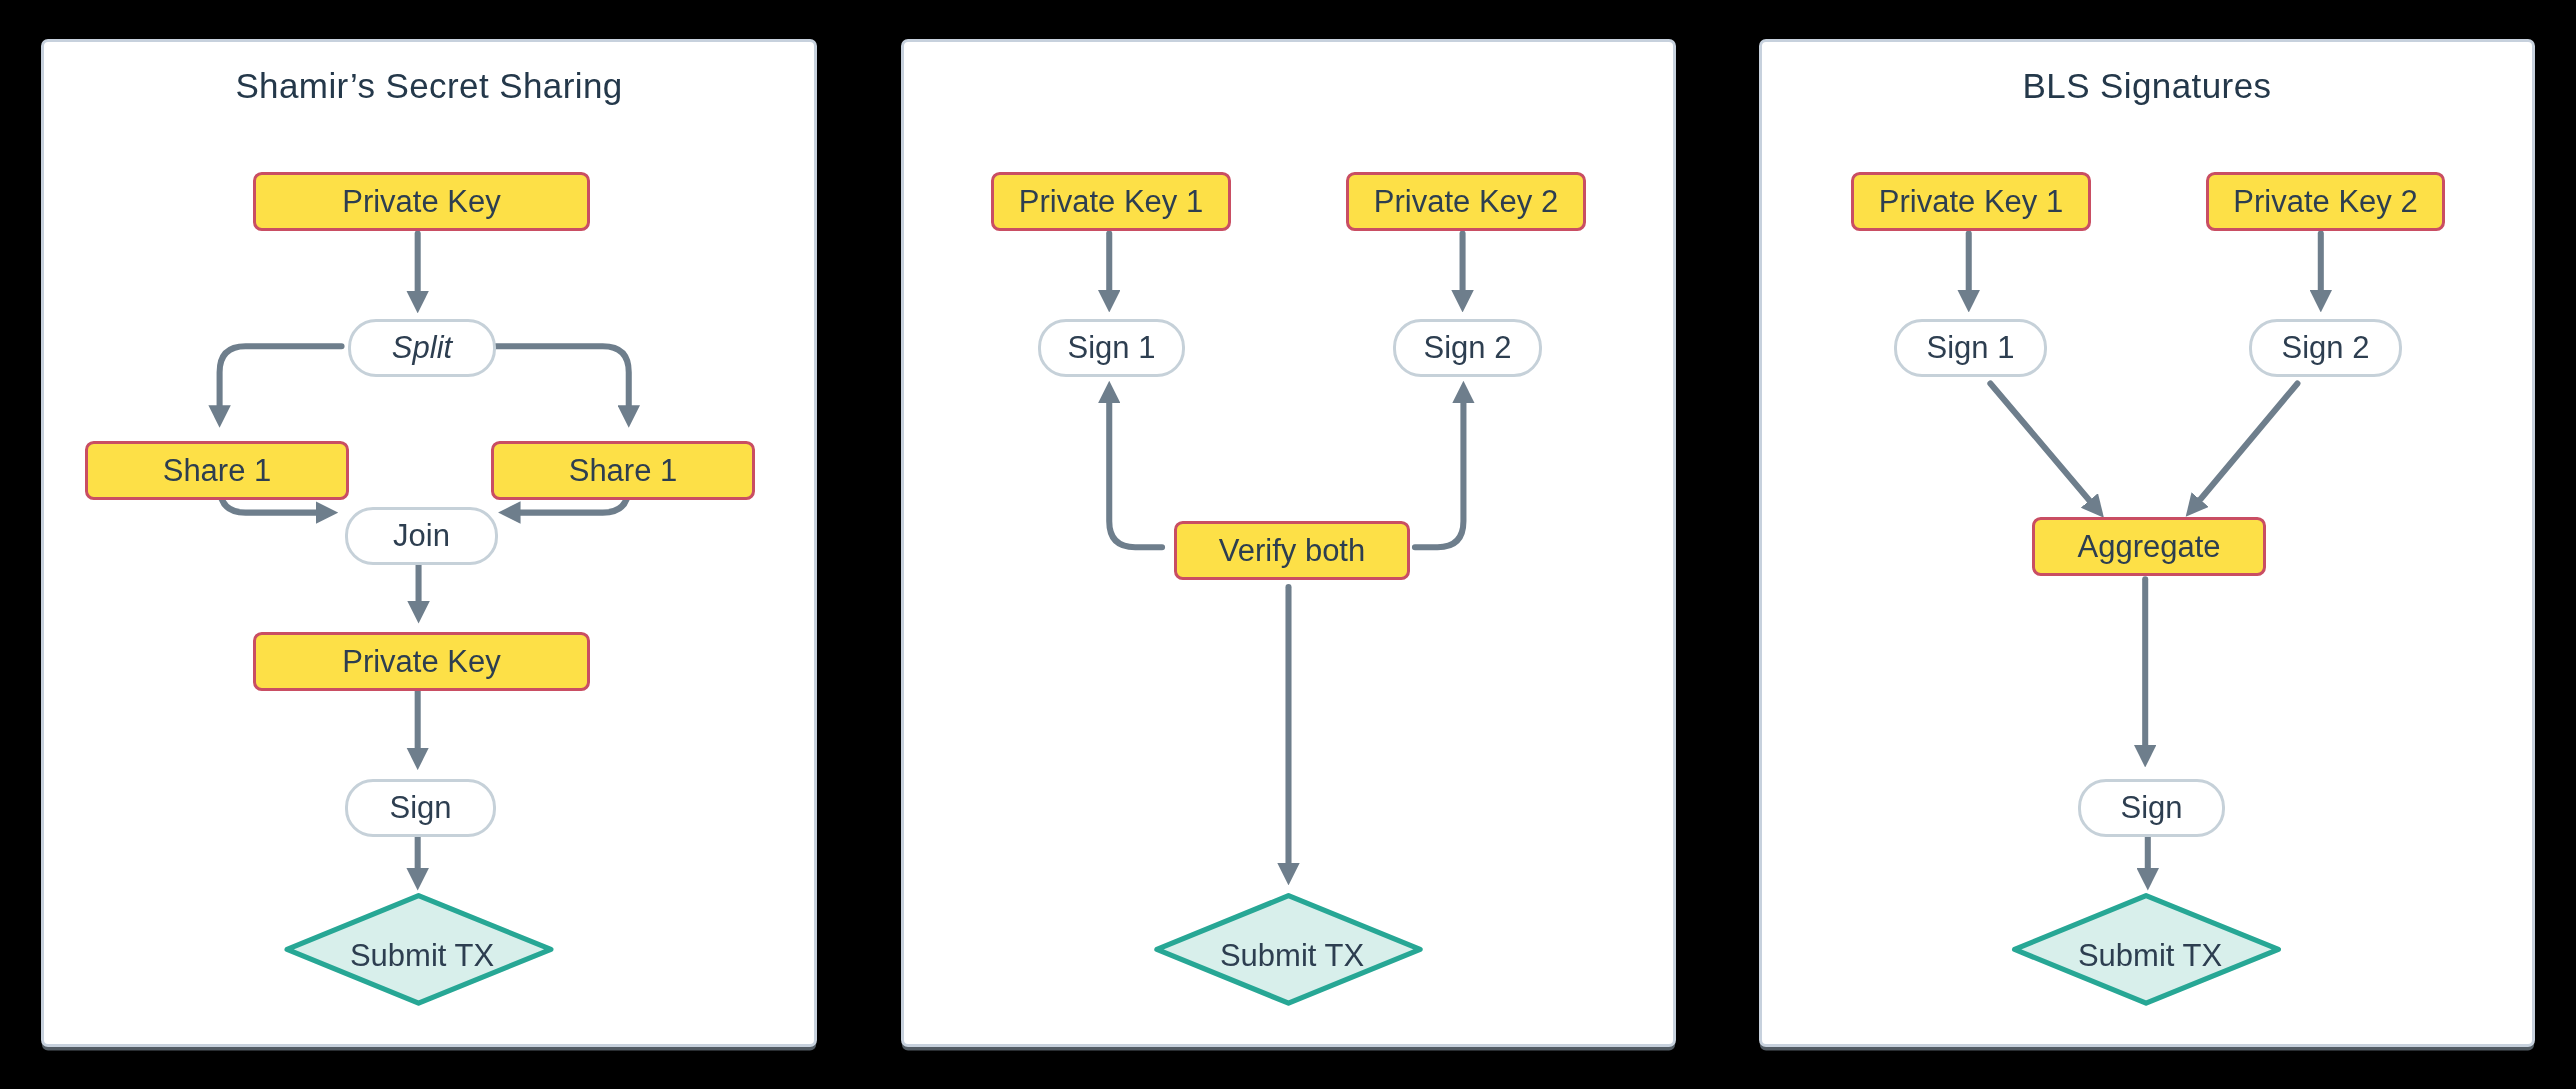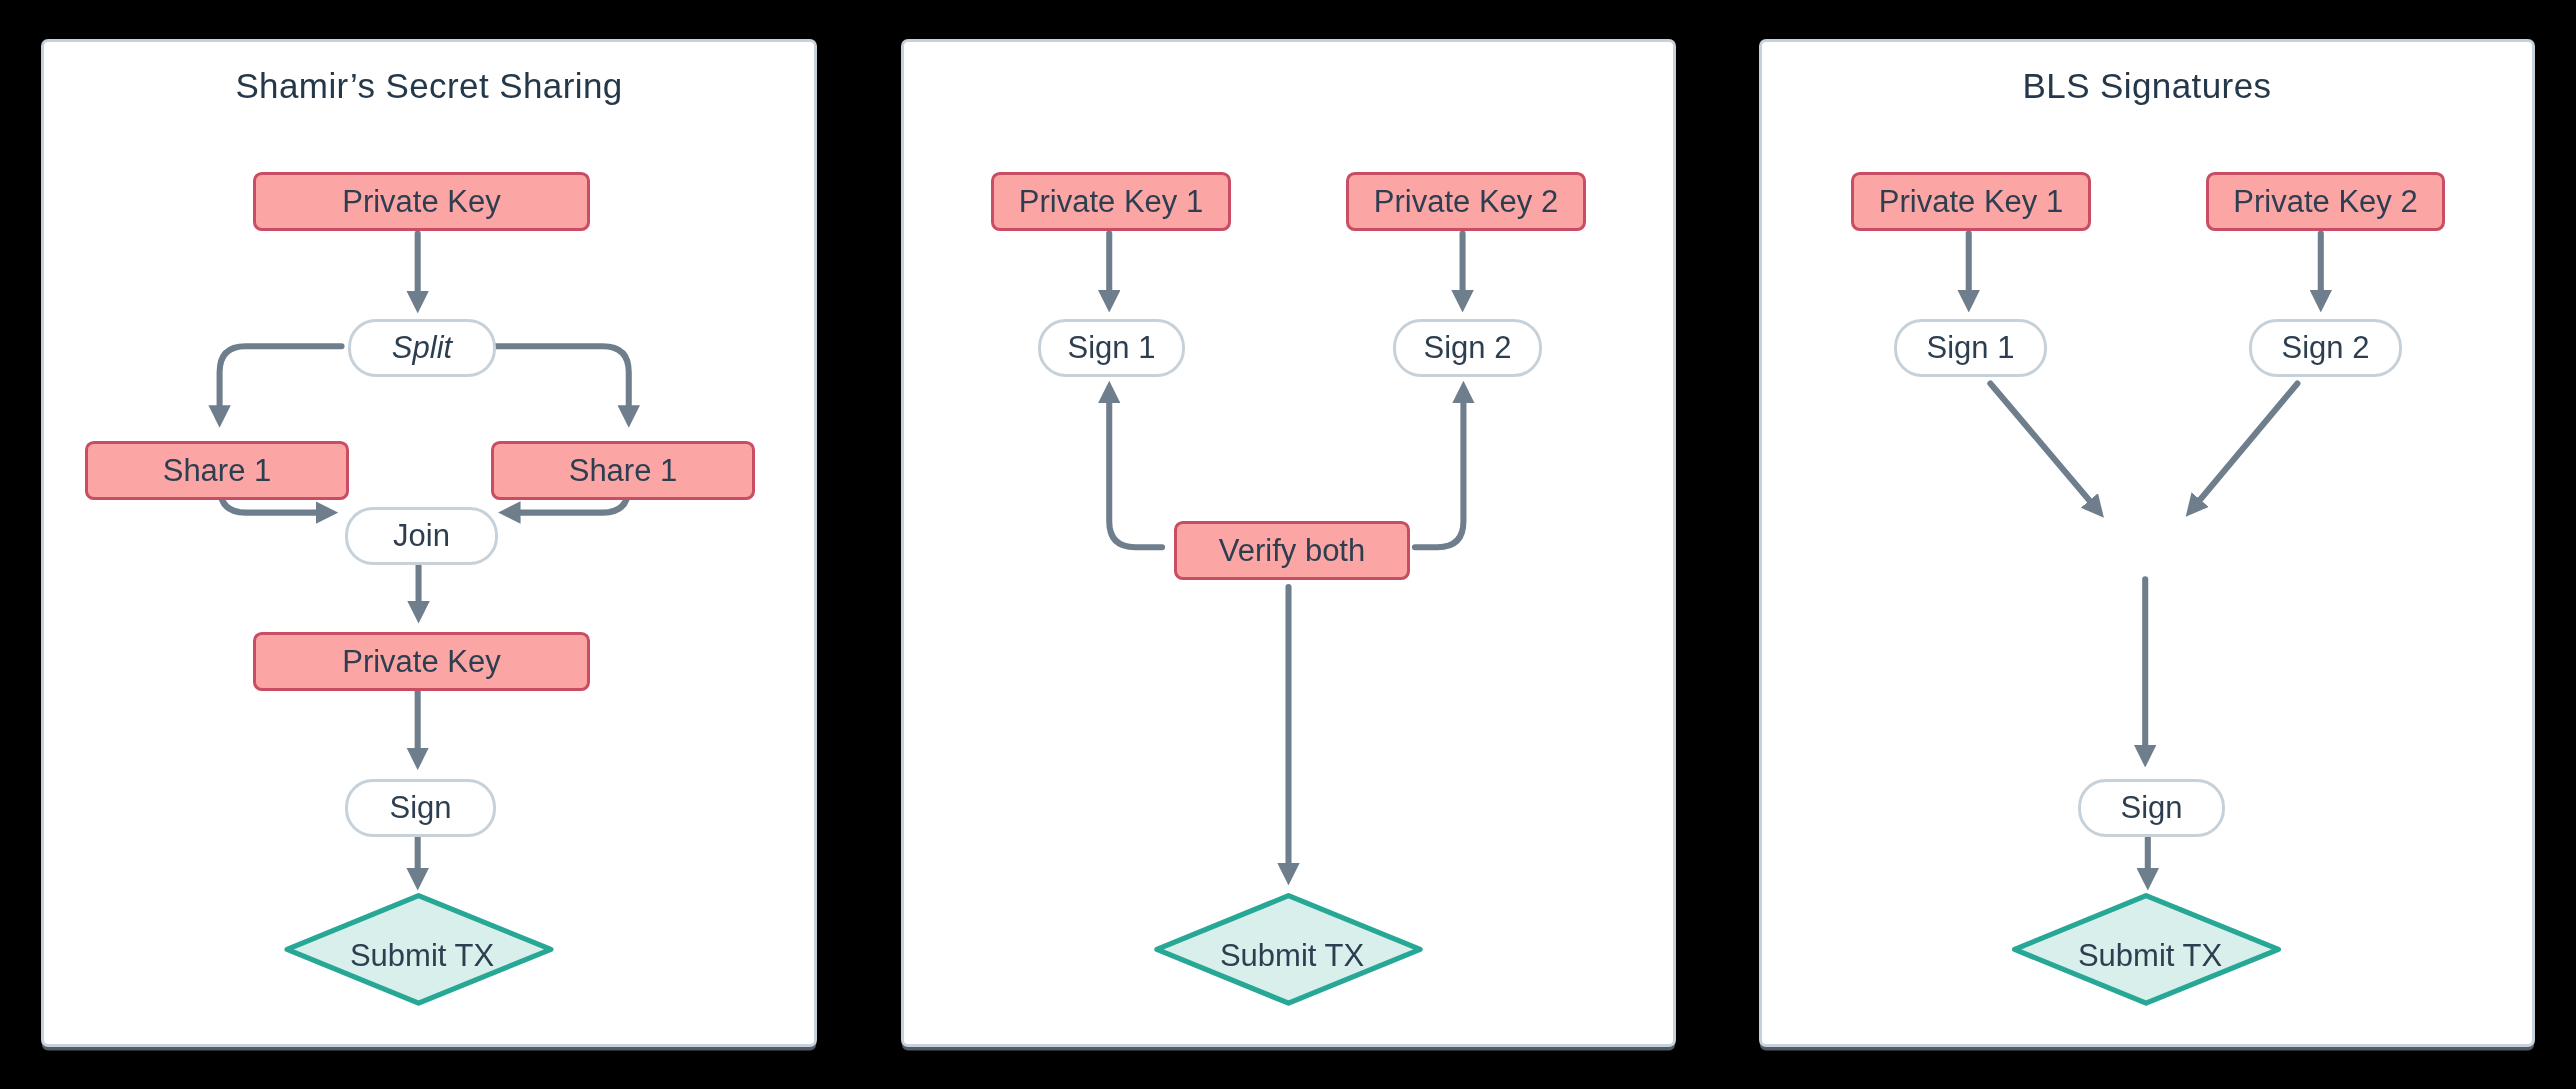--- a/index.html
+++ b/index.html
@@ -19,21 +19,21 @@
   }
   .wires{position:absolute;left:0;top:0;width:769px;height:1001px;}
   .wire{fill:none;stroke:#6e7e8c;stroke-width:7;stroke-linecap:round;stroke-linejoin:round;}
   .diamond{fill:#d8efeb;stroke:#27a795;stroke-width:6;stroke-linejoin:round;}
   .node{
     position:absolute;box-sizing:border-box;display:flex;
     align-items:center;justify-content:center;
     font-size:31px;color:#2d3e50;white-space:nowrap;
   }
   .keybox{
-    height:59px;background:#fca5a5;border:3.5px solid #c94e63;border-radius:8.7px;
+    height:59px;background:#fde047;border:3.5px solid #c94e63;border-radius:8.7px;
   }
   .pill{
     height:58px;background:#ffffff;border:3.5px solid #c6d1d9;border-radius:28px;
   }
   .dlabel{
     position:absolute;width:262px;height:58px;display:flex;
     align-items:center;justify-content:center;
     font-size:31px;color:#2d3e50;white-space:nowrap;
   }
 </style>
@@ -103,16 +103,17 @@
     <path class="wire" marker-end="url(#m3)" d="M 264 394 L 381 532"></path>
     <path class="wire" marker-end="url(#m3)" d="M 619 394 L 504 531"></path>
     <path class="wire" marker-end="url(#m3)" d="M 443 620 L 443 815"></path>
     <path class="wire" marker-end="url(#m3)" d="M 446 915 L 446 957"></path>
     <path class="diamond" d="M 292 1047 L 444 985 L 597 1047 L 444 1109 Z"></path>
   </svg>
   <div class="node keybox" style="left:89px;top:130px;width:240px;">Private Key 1</div>
   <div class="node keybox" style="left:444px;top:130px;width:239px;">Private Key 2</div>
   <div class="node pill" style="left:132px;top:277px;width:153px;">Sign 1</div>
   <div class="node pill" style="left:487px;top:277px;width:153px;">Sign 2</div>
+  <div class="node keybox" style="left:270px;top:475px;width:234px;">Aggregate</div>
   <div class="node pill" style="left:316px;top:737px;width:147px;">Sign</div>
   <div class="dlabel" style="left:257px;top:885px;">Submit TX</div>
 </section>
 
 
 </body></html>

